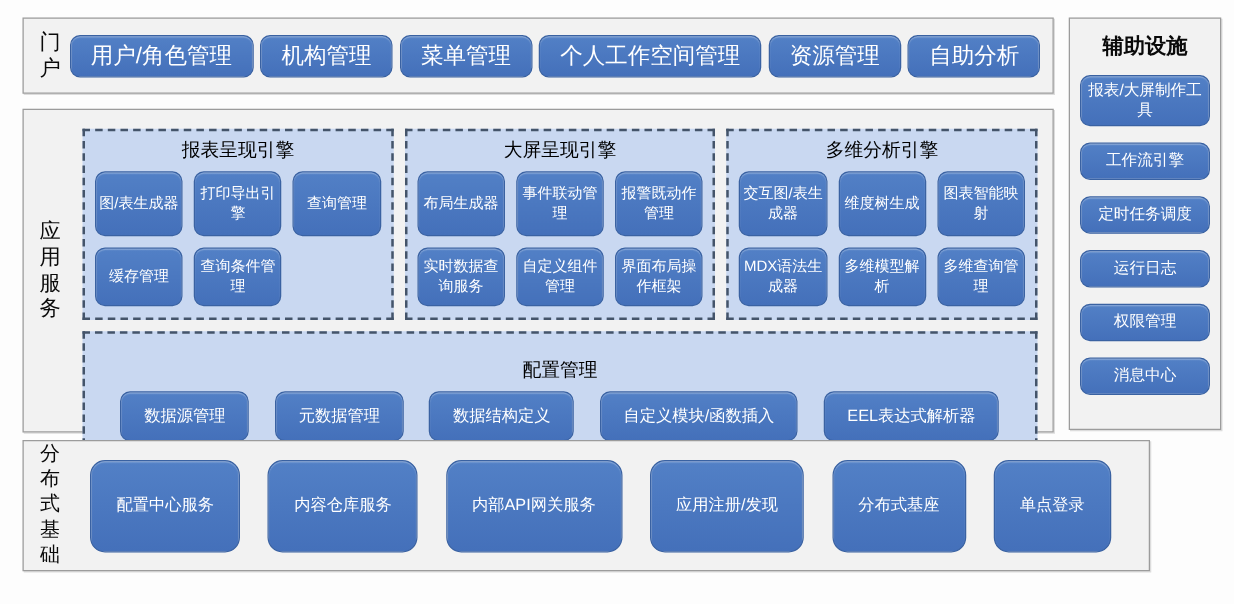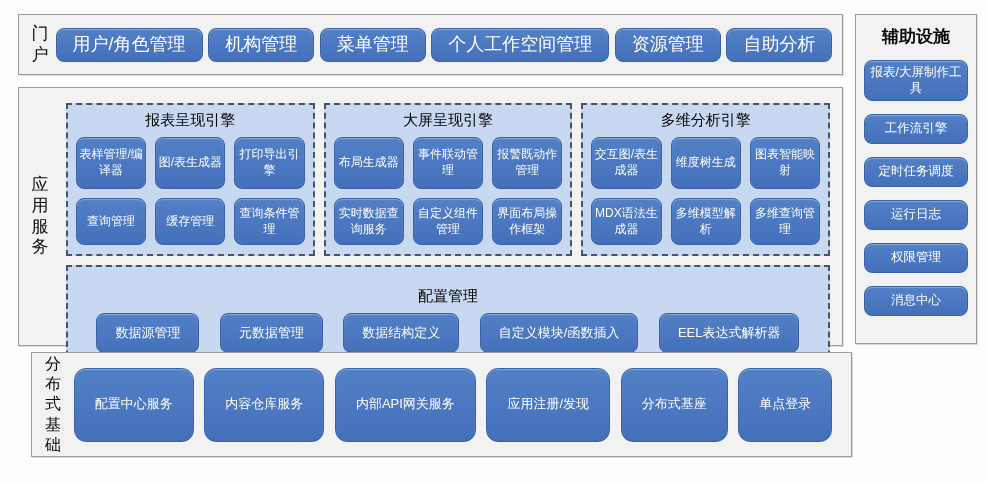--- a/index.html
+++ b/index.html
@@ -79,21 +79,21 @@
   .config-row { display: flex; justify-content: space-evenly; align-items: flex-start; }
   .btn-config { height: 40px; padding: 0 18px; font-size: 13px; }
 
   
   #sidebar { left: 855px; top: 14px; width: 122px; height: 330px; display: flex; flex-direction: column; align-items: center; padding: 8px 8px; }
   .sidebar-title { font-weight: bold; font-size: 17px; color: #0a0a0a; margin: 2px 0 12px; }
   .sidebar-btns { display: flex; flex-direction: column; gap: 13px; align-items: center; width: 100%; }
   .btn-side { width: 104px; min-height: 30px; font-size: 12.5px; padding: 3px 5px; }
 
   
-  #bottom { left: 31px; top: 352px; width: 821px; height: 105px; display: flex; align-items: center; }
+  #bottom { left: 18px; top: 352px; width: 902px; height: 105px; display: flex; align-items: center; }
   #bottom .vlabel { font-size: 16px; line-height: 1.26; }
   #bottom .row { flex: 1; display: flex; justify-content: space-evenly; align-items: flex-start; padding-right: 8px; }
   .btn-large { height: 74px; padding: 0 20px; font-size: 13px; border-radius: 12px; }
 </style>
 </head>
 <body>
 
 <div class="section" id="portal">
   <div class="vlabel">门户</div>
   <div class="row">
@@ -107,21 +107,20 @@
 </div>
 
 <div class="section" id="app">
   <div class="vlabel">应用服务</div>
   <div class="content">
     <div class="groups">
 
       <div class="group">
         <div class="group-title">报表呈现引擎</div>
         <div class="group-grid">
-          <div class="btn btn-small">表样管理/编译器</div>
           <div class="btn btn-small">图/表生成器</div>
           <div class="btn btn-small">打印导出引擎</div>
           <div class="btn btn-small">查询管理</div>
           <div class="btn btn-small">缓存管理</div>
           <div class="btn btn-small">查询条件管理</div>
         </div>
       </div>
 
       <div class="group">
         <div class="group-title">大屏呈现引擎</div>

